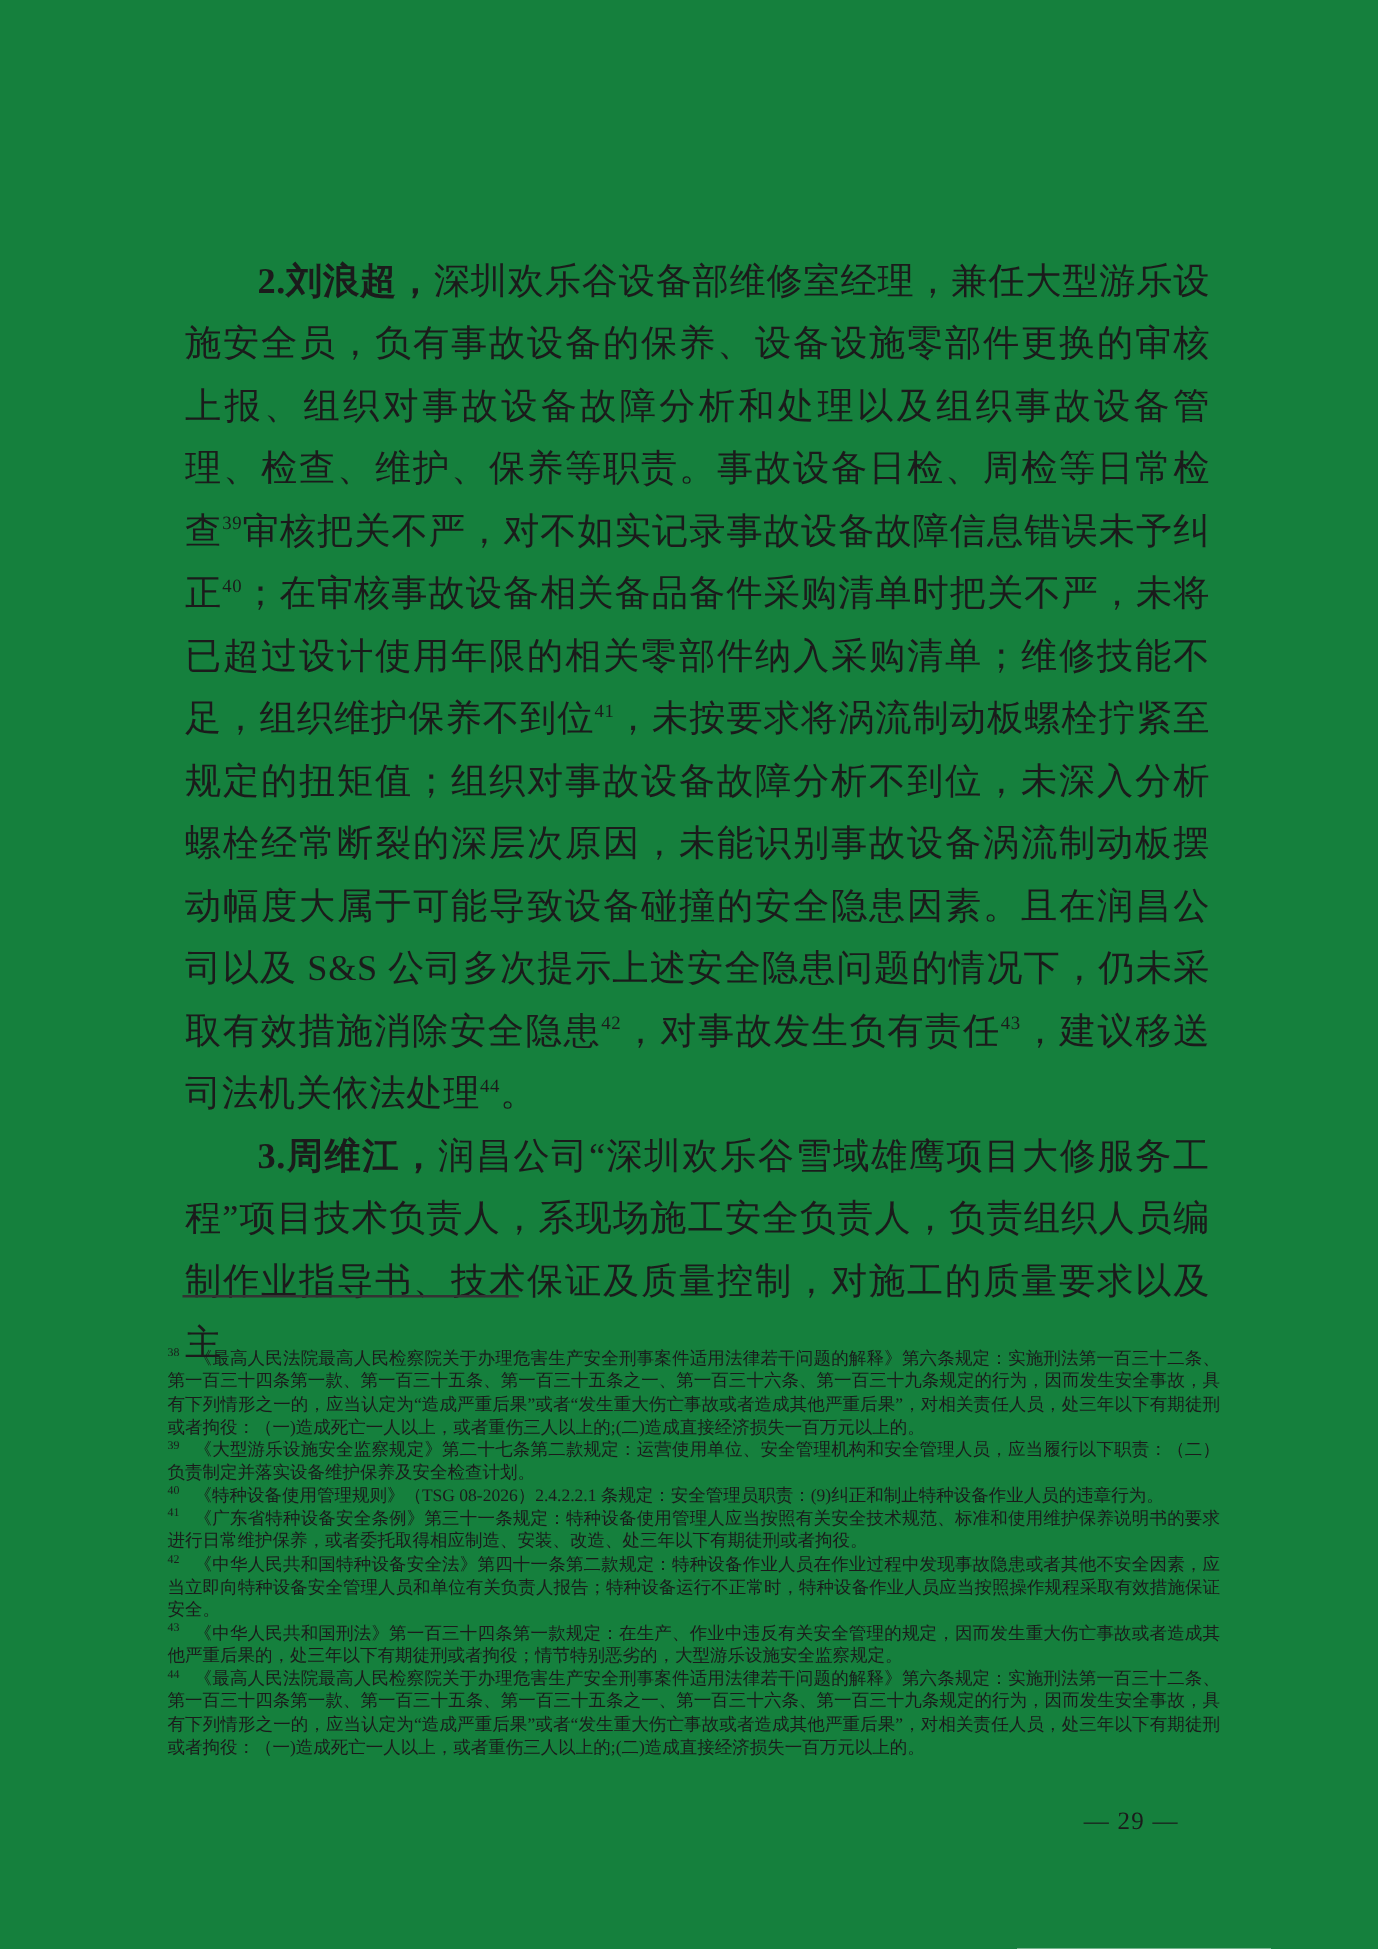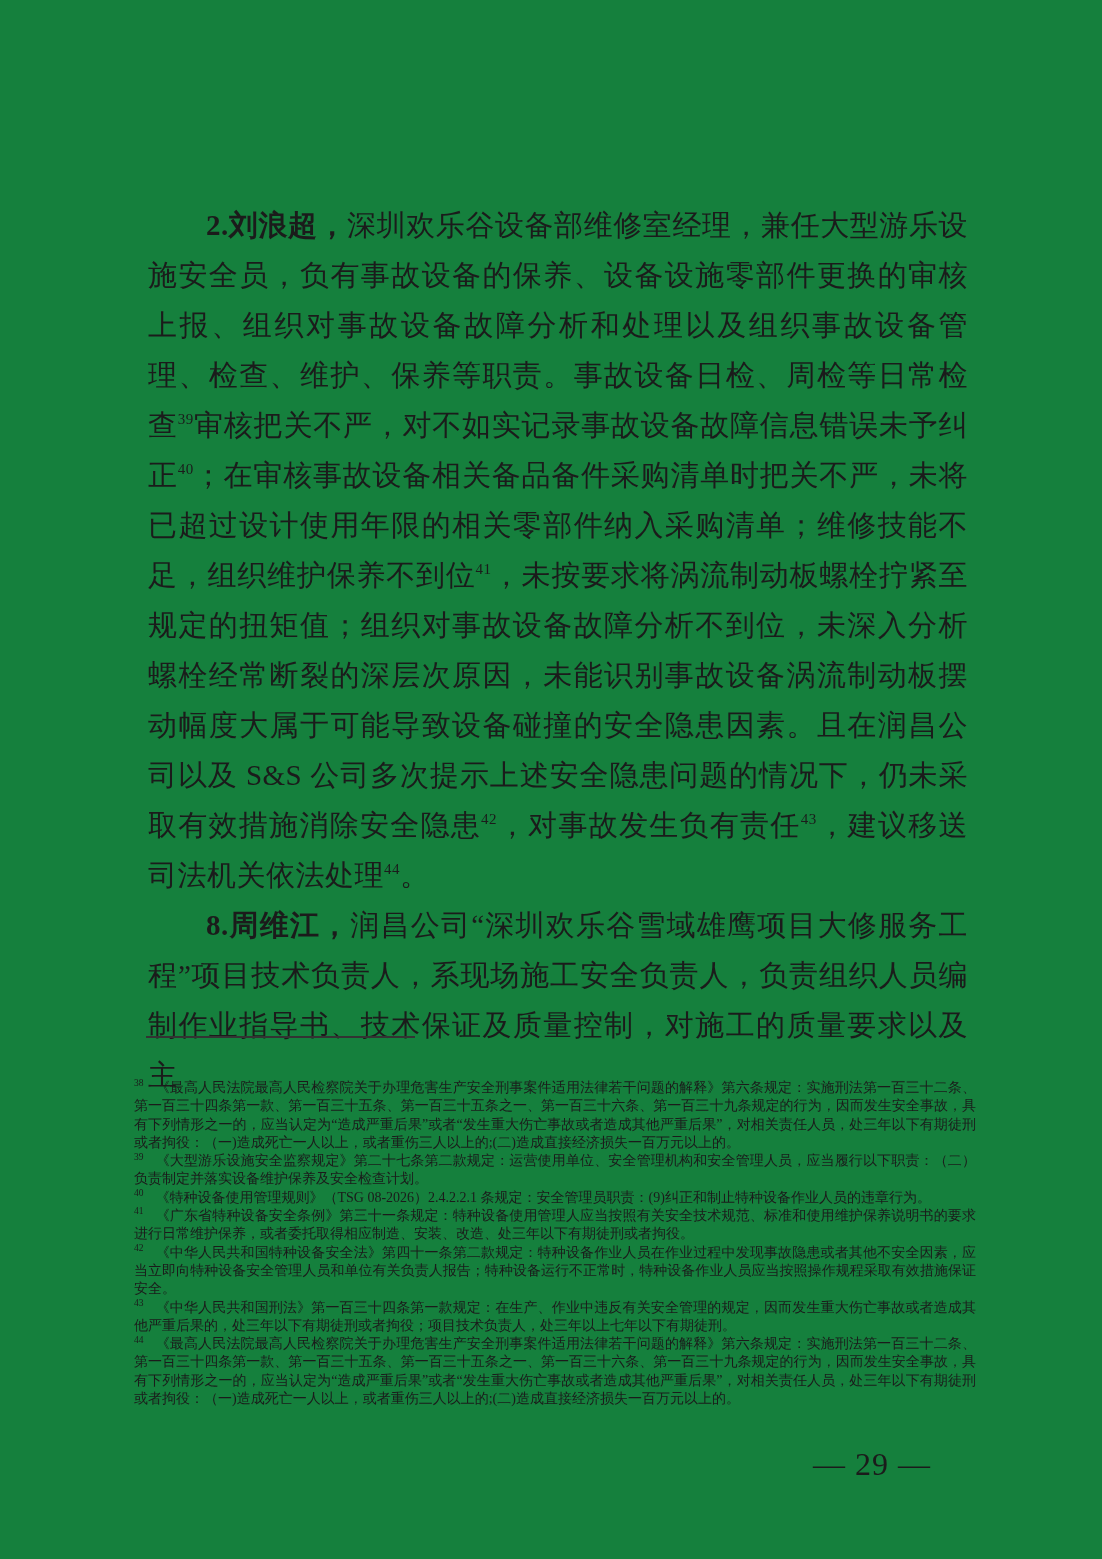--- a/index.html
+++ b/index.html
@@ -48,37 +48,37 @@
     text-align: justify;
   }
   .footnote sup {
     font-size: 9.5px;
     vertical-align: super;
     line-height: 0;
     margin-right: 12px;
   }
   .page-number {
     position: absolute;
-    left: 801px;
+    left: 840px;
     top: 1446px;
     width: 130px;
-    text-align: right;
-    font-size: 32px;
+    text-align: center;
+    font-size: 20px;
     letter-spacing: 1px;
     white-space: nowrap;
   }
 </style>
 </head>
 <body>
 
 <div class="page">
 
   <div class="main-text">
     <p class="para"><span class="bold">2.刘浪超，</span><span>深圳欢乐谷设备部维修室经理，兼任大型游乐设施安全员，负有事故设备的保养、设备设施零部件更换的审核上报、组织对事故设备故障分析和处理以及组织事故设备管理、检查、维护、保养等职责。事故设备日检、周检等日常检查</span><sup>39</sup><span>审核把关不严，对不如实记录事故设备故障信息错误未予纠正</span><sup>40</sup><span>；在审核事故设备相关备品备件采购清单时把关不严，未将已超过设计使用年限的相关零部件纳入采购清单；维修技能不足，组织维护保养不到位</span><sup>41</sup><span>，未按要求将涡流制动板螺栓拧紧至规定的扭矩值；组织对事故设备故障分析不到位，未深入分析螺栓经常断裂的深层次原因，未能识别事故设备涡流制动板摆动幅度大属于可能导致设备碰撞的安全隐患因素。且在润昌公司以及 S&amp;S 公司多次提示上述安全隐患问题的情况下，仍未采取有效措施消除安全隐患</span><sup>42</sup><span>，对事故发生负有责任</span><sup>43</sup><span>，建议移送司法机关依法处理</span><sup>44</sup><span>。</span></p>
-    <p class="para"><span class="bold">8.周维江，</span><span>润昌公司“深圳欢乐谷雪域雄鹰项目大修服务工程”项目技术负责人，系现场施工安全负责人，负责组织人员编制作业指导书、技术保证及质量控制，对施工的质量要求以及主</span></p>
+    <p class="para"><span class="bold">3.周维江，</span><span>润昌公司“深圳欢乐谷雪域雄鹰项目大修服务工程”项目技术负责人，系现场施工安全负责人，负责组织人员编制作业指导书、技术保证及质量控制，对施工的质量要求以及主</span></p>
   </div>
 
   <div class="footnote-rule"></div>
 
   <div class="footnotes">
     <div class="footnote">
       <sup>38</sup><span>《最高人民法院最高人民检察院关于办理危害生产安全刑事案件适用法律若干问题的解释》第六条规定：实施刑法第一百三十二条、第一百三十四条第一款、第一百三十五条、第一百三十五条之一、第一百三十六条、第一百三十九条规定的行为，因而发生安全事故，具有下列情形之一的，应当认定为“造成严重后果”或者“发生重大伤亡事故或者造成其他严重后果”，对相关责任人员，处三年以下有期徒刑或者拘役：（一)造成死亡一人以上，或者重伤三人以上的;(二)造成直接经济损失一百万元以上的。</span>
     </div>
     <div class="footnote">
       <sup>39</sup><span>《大型游乐设施安全监察规定》第二十七条第二款规定：运营使用单位、安全管理机构和安全管理人员，应当履行以下职责：（二）负责制定并落实设备维护保养及安全检查计划。</span>
@@ -86,21 +86,21 @@
     <div class="footnote">
       <sup>40</sup><span>《特种设备使用管理规则》（TSG 08-2026）2.4.2.2.1 条规定：安全管理员职责：(9)纠正和制止特种设备作业人员的违章行为。</span>
     </div>
     <div class="footnote">
       <sup>41</sup><span>《广东省特种设备安全条例》第三十一条规定：特种设备使用管理人应当按照有关安全技术规范、标准和使用维护保养说明书的要求进行日常维护保养，或者委托取得相应制造、安装、改造、处三年以下有期徒刑或者拘役。</span>
     </div>
     <div class="footnote">
       <sup>42</sup><span>《中华人民共和国特种设备安全法》第四十一条第二款规定：特种设备作业人员在作业过程中发现事故隐患或者其他不安全因素，应当立即向特种设备安全管理人员和单位有关负责人报告；特种设备运行不正常时，特种设备作业人员应当按照操作规程采取有效措施保证安全。</span>
     </div>
     <div class="footnote">
-      <sup>43</sup><span>《中华人民共和国刑法》第一百三十四条第一款规定：在生产、作业中违反有关安全管理的规定，因而发生重大伤亡事故或者造成其他严重后果的，处三年以下有期徒刑或者拘役；项目技术负责人，处三年以上七年以下有期徒刑。</span>
+      <sup>43</sup><span>《中华人民共和国刑法》第一百三十四条第一款规定：在生产、作业中违反有关安全管理的规定，因而发生重大伤亡事故或者造成其他严重后果的，处三年以下有期徒刑或者拘役；情节特别恶劣的，大型游乐设施安全监察规定。</span>
     </div>
     <div class="footnote">
       <sup>44</sup><span>《最高人民法院最高人民检察院关于办理危害生产安全刑事案件适用法律若干问题的解释》第六条规定：实施刑法第一百三十二条、第一百三十四条第一款、第一百三十五条、第一百三十五条之一、第一百三十六条、第一百三十九条规定的行为，因而发生安全事故，具有下列情形之一的，应当认定为“造成严重后果”或者“发生重大伤亡事故或者造成其他严重后果”，对相关责任人员，处三年以下有期徒刑或者拘役：（一)造成死亡一人以上，或者重伤三人以上的;(二)造成直接经济损失一百万元以上的。</span>
     </div>
   </div>
 
   <div class="page-number">— 29 —</div>
 
 </div>
 

